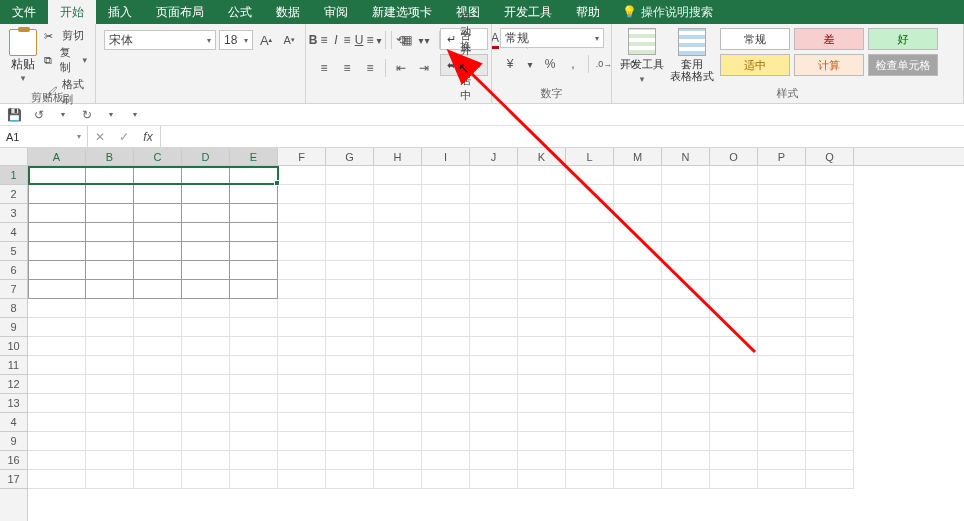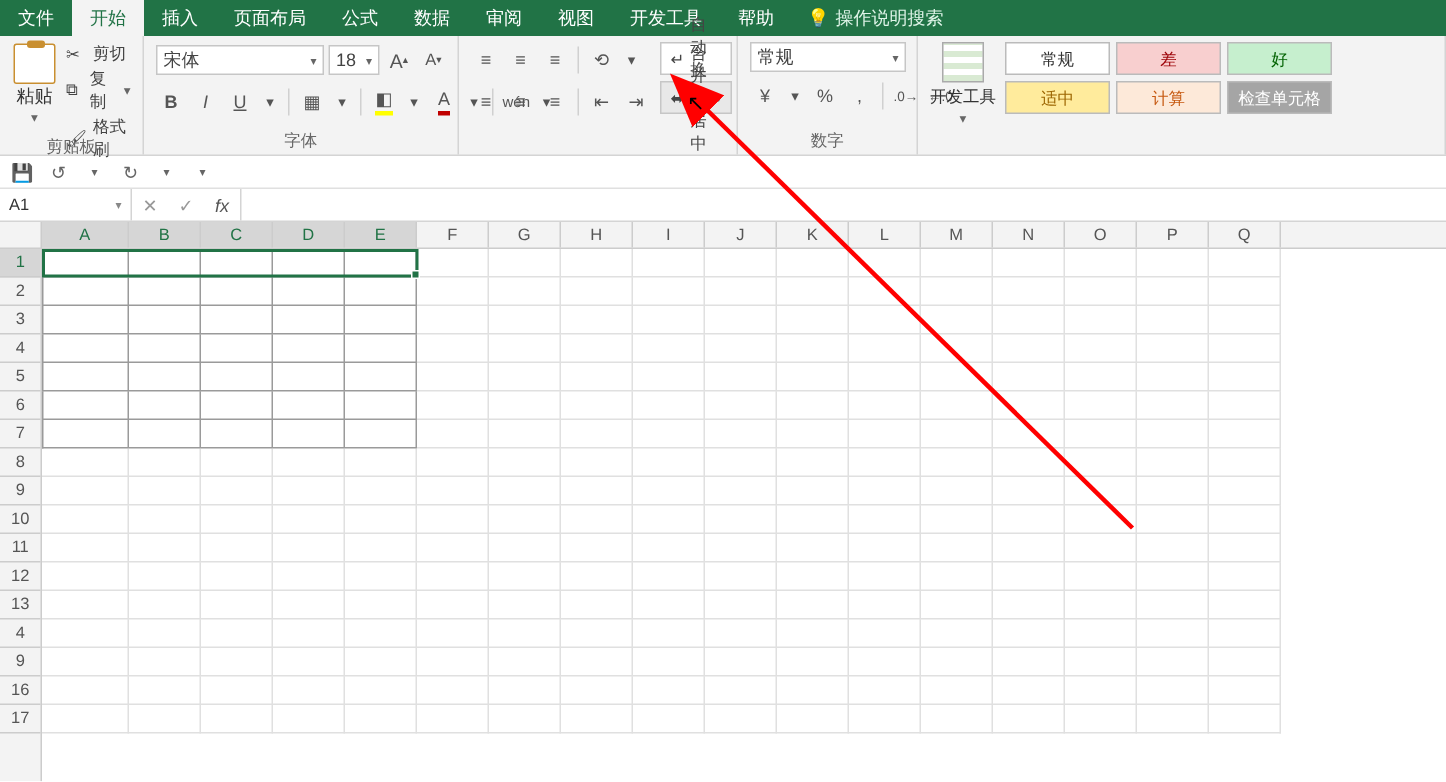--- a/index.html
+++ b/index.html
@@ -91,20 +91,21 @@
 <body>
 
 <div class="tab-bar">
   <div class="tab">文件</div>
   <div class="tab active">开始</div>
   <div class="tab">插入</div>
   <div class="tab">页面布局</div>
   <div class="tab">公式</div>
   <div class="tab">数据</div>
   <div class="tab">审阅</div>
+  <div class="tab">新建选项卡</div>
   <div class="tab">视图</div>
   <div class="tab">开发工具</div>
   <div class="tab">帮助</div>
   <div class="search-hint">
     <span class="bulb">💡</span>
     <span>操作说明搜索</span>
   </div>
 </div>
 
 <div class="ribbon">
@@ -129,21 +130,21 @@
         <div class="line">
             <span class="mini-ico">🖌</span>
             <span>格式刷</span>
           </div>
       </div>
     </div>
     <div class="group-label">剪贴板</div>
   </div>
 
   <div class="group" style="width:210px;">
-    <div class="group-body" style="flex-direction:column; gap:4px;">
+    <div class="group-body" style="flex-direction:row; gap:4px;">
       <div class="row">
         <div class="combo" style="width:112px;">
           <span>宋体</span>
           <span class="caret">▾</span>
         </div>
         <div class="combo" style="width:34px;">
           <span>18</span>
           <span class="caret">▾</span>
         </div>
         <span class="btn" style="font-size:13px;">A<sup style="font-size:7px;">▴</sup></span>
@@ -164,21 +165,20 @@
         <span class="btn small">▾</span>
         <span class="btn">
             <span class="font-color-bar">A</span>
           </span>
         <span class="btn small">▾</span>
         <span class="sep"></span>
         <span class="btn" style="font-size:10px;">wén</span>
         <span class="btn small">▾</span>
       </div>
     </div>
-    <div class="group-label">字体</div>
   </div>
 
   <div class="group" style="width:186px;">
     <div class="group-body">
       <div class="align-grid">
         <div class="row">
           <span class="btn">≡</span>
           <span class="btn">≡</span>
           <span class="btn">≡</span>
           <span class="sep"></span>
@@ -227,29 +227,35 @@
     <div class="group-label">数字</div>
   </div>
 
   <div class="group" style="flex:1;">
     <div class="group-body">
       <div class="big-btn">
         <div class="ico"></div>
         <span>开发工具</span>
         <span class="paste-drop">▾</span>
       </div>
+      <div class="big-btn">
+        <div class="ico" style="background:repeating-linear-gradient(0deg,#bdd7ee,#bdd7ee 4px,#fff 4px,#fff 8px);"></div>
+        <span style="white-space:pre-line;text-align:center;line-height:1.1;">套用
+表格格式</span>
+      </div>
       <div class="style-swatches">
         <div class="swatch" style="background: rgb(255, 255, 255);">常规</div>
         <div class="swatch" style="color: rgb(156, 0, 6); background: rgb(248, 207, 207);">差</div>
         <div class="swatch" style="color: rgb(0, 97, 0); background: rgb(198, 239, 206);">好</div>
         <div class="swatch" style="color: rgb(156, 101, 0); background: rgb(255, 235, 156);">适中</div>
         <div class="swatch" style="color: rgb(198, 89, 17); background: rgb(253, 233, 217);">计算</div>
         <div class="swatch" style="color: rgb(255, 255, 255); background: rgb(165, 165, 165);">检查单元格</div>
       </div>
     </div>
+    <div class="group-label">样式</div>
   </div>
 
 </div>
 
 <div class="qat">
   <span class="qbtn">💾</span>
   <span class="qbtn">↺</span>
   <span class="qbtn small" style="font-size:8px;">▾</span>
   <span class="qbtn">↻</span>
   <span class="qbtn small" style="font-size:8px;">▾</span>

